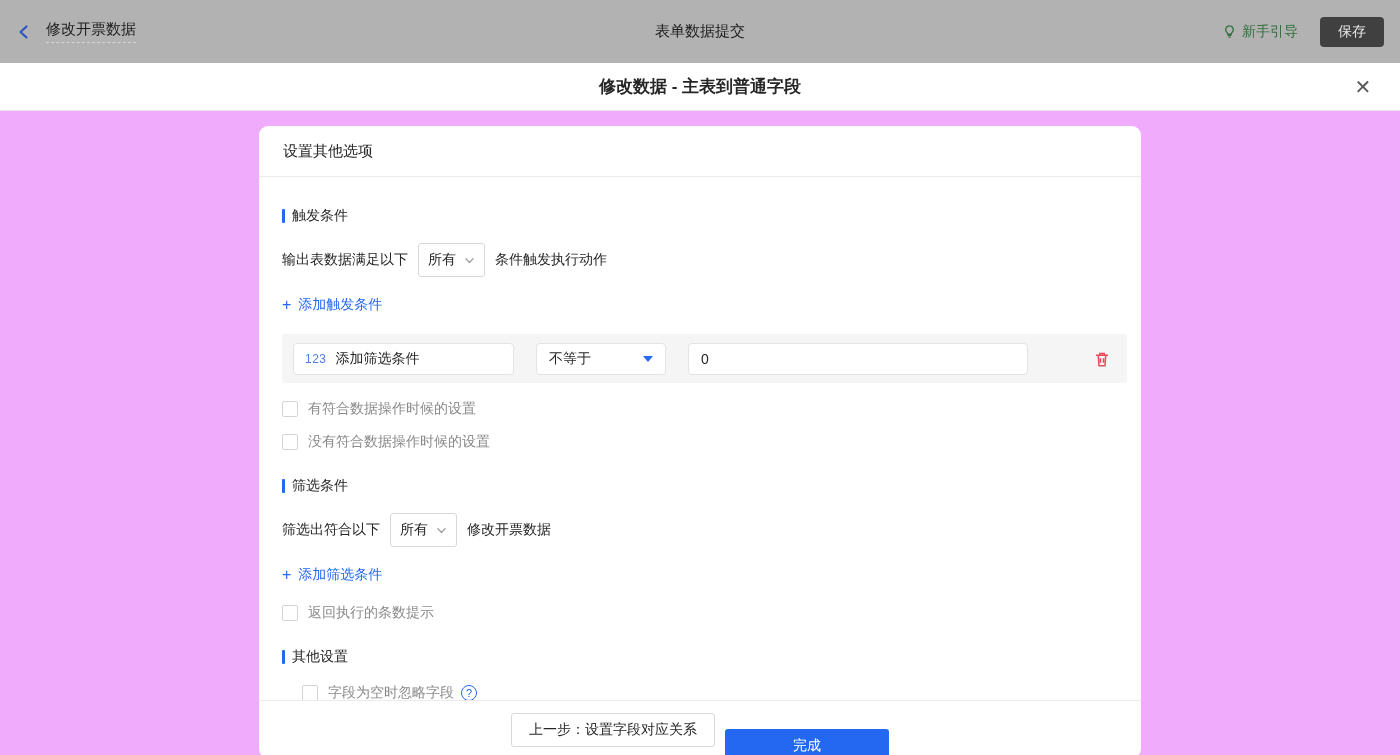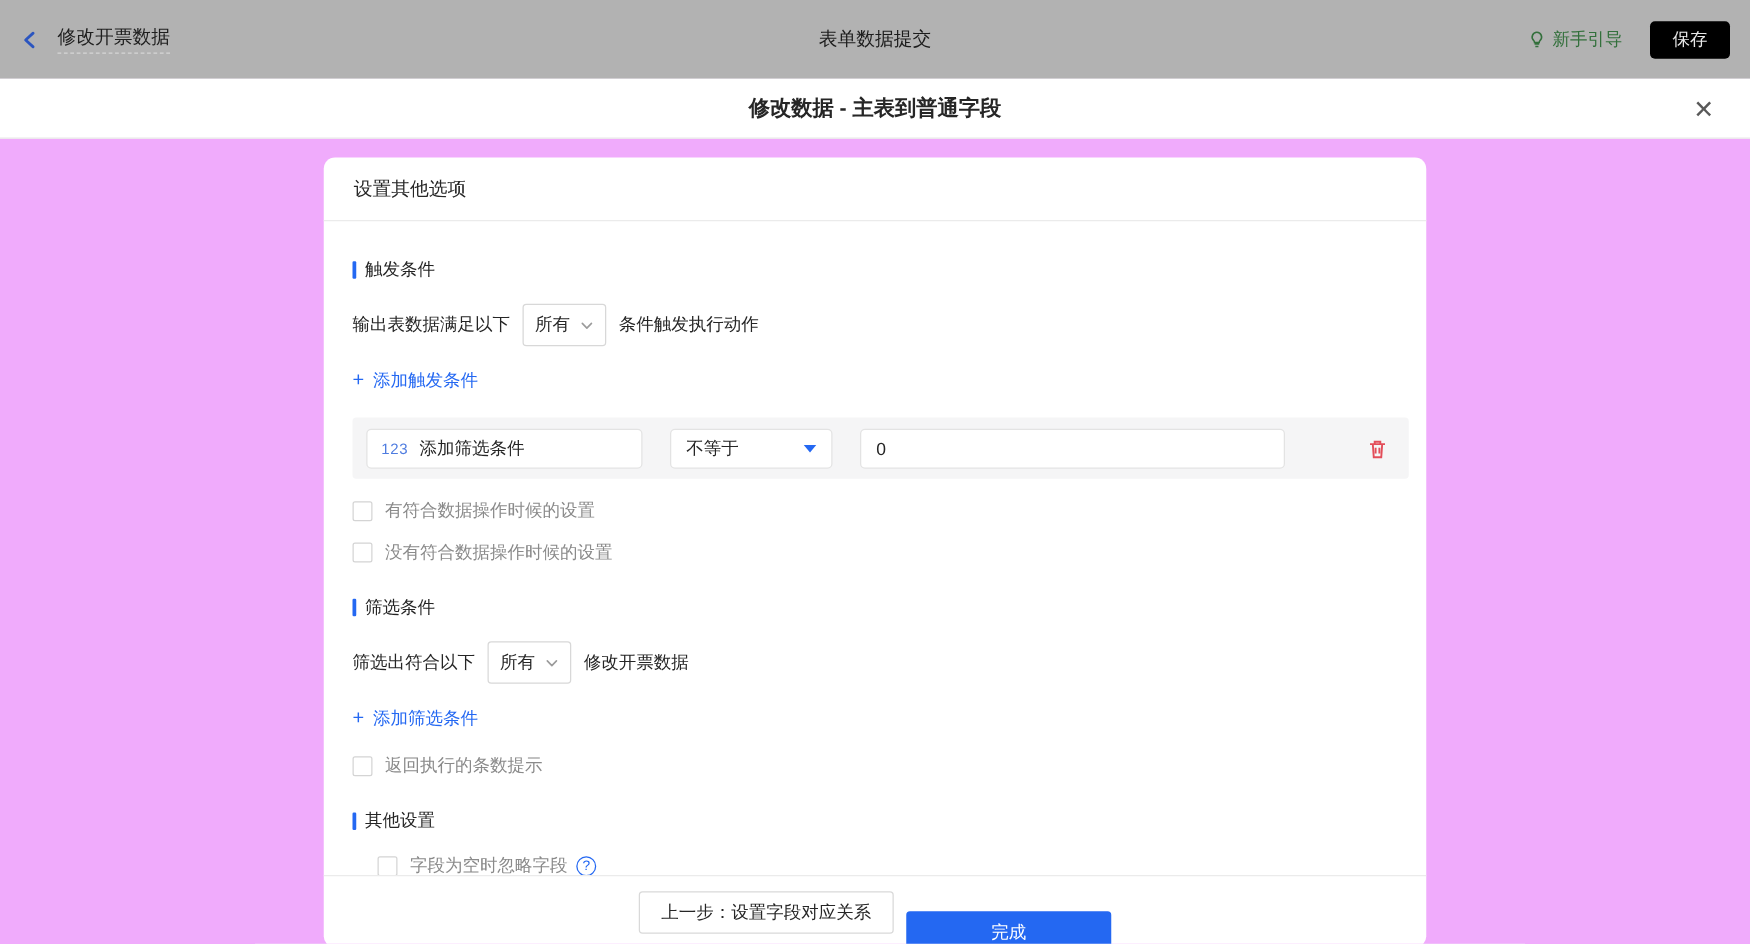--- a/index.html
+++ b/index.html
@@ -17,21 +17,21 @@
     font-size: 15px; color: #1e1e1e; padding-bottom: 3px;
     border-bottom: 1px dashed #d6d6d6;
   }
   .topbar-title {
     position: absolute; left: 0; right: 0; text-align: center;
     font-size: 15px; color: #1c1c1c; pointer-events: none;
   }
   .topbar-right { margin-left: auto; display: flex; align-items: center; gap: 22px; z-index: 1; }
   .guide { display: flex; align-items: center; gap: 5px; color: #33703c; font-size: 14px; cursor: pointer; }
   .save-btn {
-    background: #000000; color: #e8e8e8; font-size: 14px;
+    background: #404040; color: #e8e8e8; font-size: 14px;
     border: none; border-radius: 4px; height: 30px; min-width: 64px;
     padding: 0 16px; cursor: pointer;
   }
 
   
   .modal { height: 710px; display: flex; flex-direction: column; background: #f0abfc; }
   .modal-header {
     position: relative; height: 48px; background: #ffffff;
     border-bottom: 1px solid #e8e8e8;
     display: flex; align-items: center; justify-content: center;

